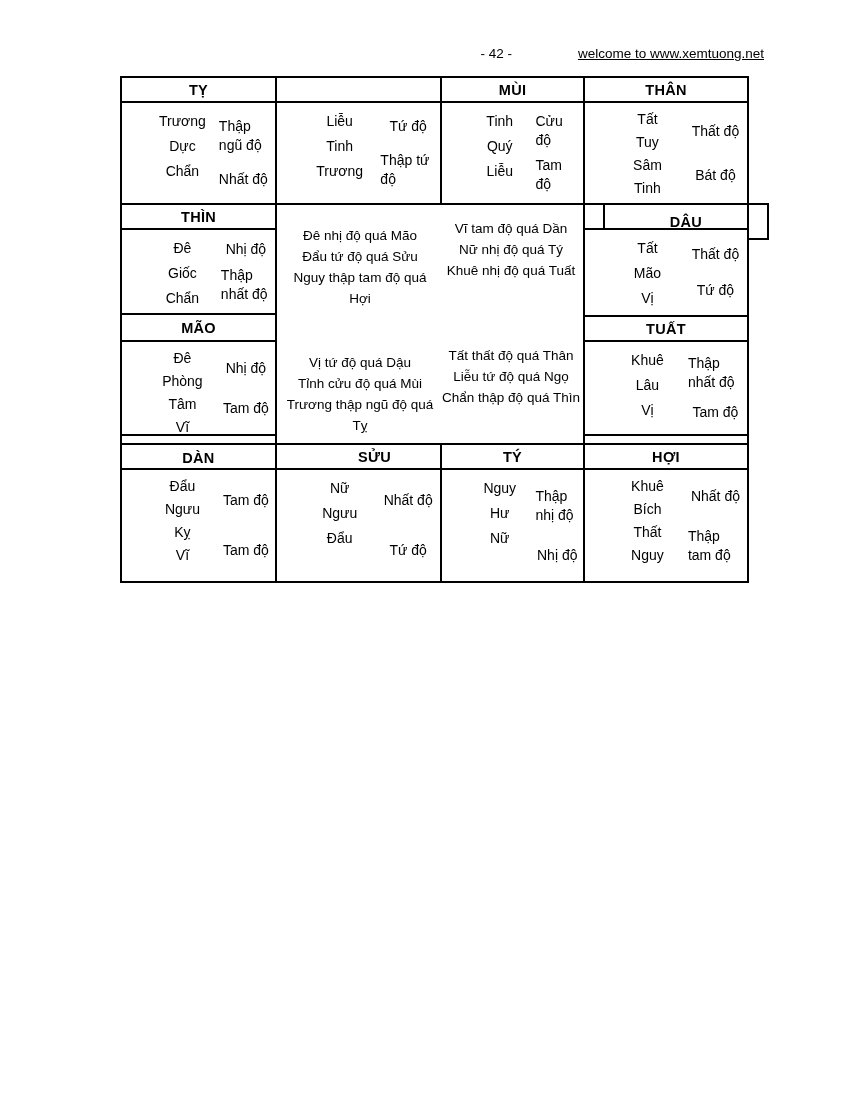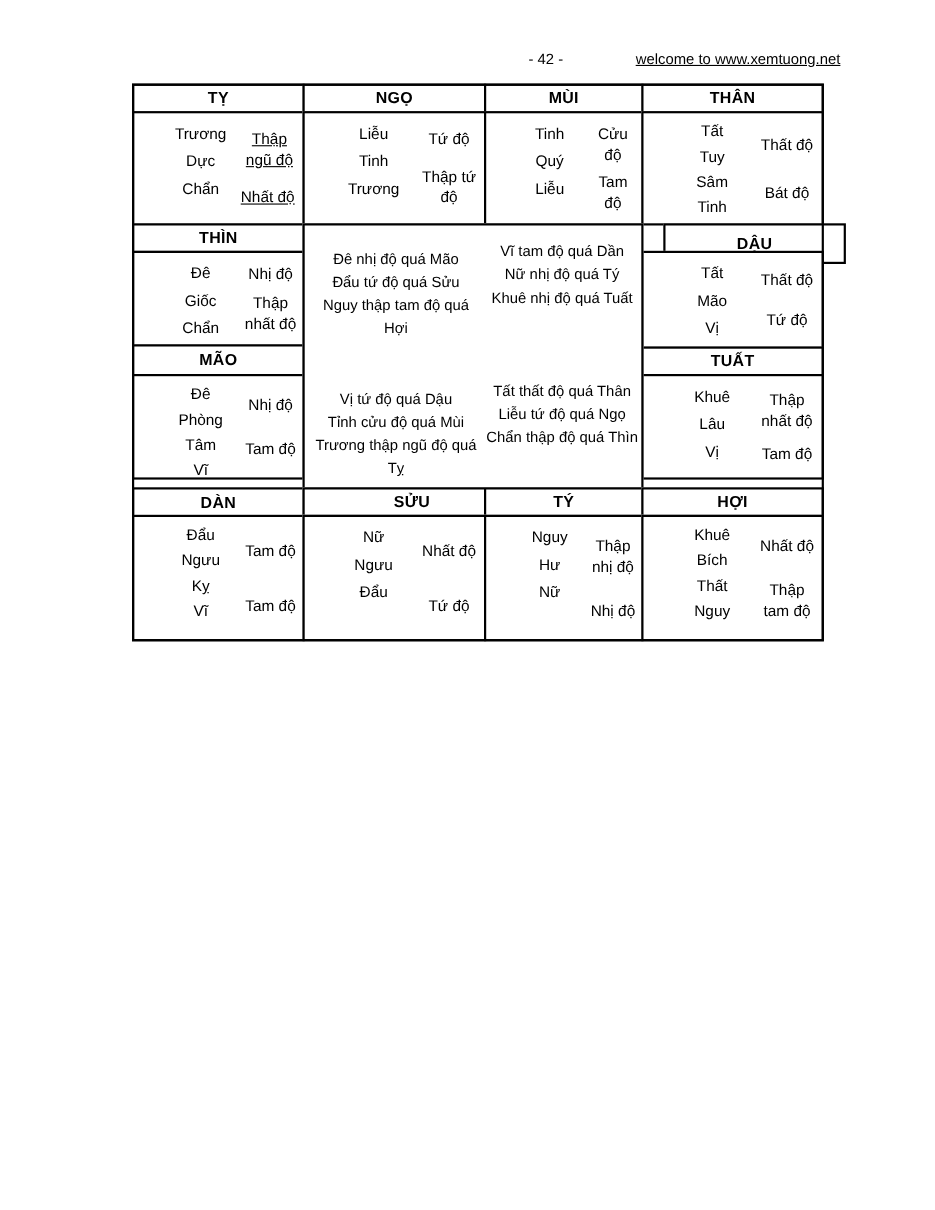--- a/index.html
+++ b/index.html
@@ -29,41 +29,40 @@
   }
   .cc { display:flex; font-size:14px; }
   .names {
     flex:0 0 45%; white-space:pre-line; text-align:center;
     line-height:25px; padding-top:6px;padding-left:26px;
   }
   .n4 .names { line-height:23px; padding-top:5px; }
   .degs {
     flex:1 1 auto; display:flex; flex-direction:column;
     justify-content:space-around; align-items:center;
-    text-align:center; line-height:19px; padding:6px 4px;
-  }
-  .degs-left .degs { align-items:flex-start; text-align:center; padding-left:2px;text-decoration:underline; }
+    line-height:19px; padding:6px 4px;
+  }
+  .degs-left .degs { align-items:flex-start; text-align:left; padding-left:2px; }
   .bigc { }
   .cp {
     position:absolute; text-align:center; white-space:pre-line;
     font-size:13.5px; line-height:21px;
   }
 </style>
 </head>
 <body>
 
 <div class="page">
 
   <div class="page-num">- 42 -</div>
   <a class="site-link">welcome to www.xemtuong.net</a>
 
   <div class="tbl">
 
     <div class="hc" style="left:0;top:0;width:157px;height:27px">TỴ</div>
-    <div class="hc" style="left:155px;top:0;width:167px;height:27px">NGỌ</div>
     <div class="hc" style="left:320px;top:0;width:145px;height:27px">MÙI</div>
     <div class="hc" style="left:463px;top:0;width:166px;height:27px">THÂN</div>
 
     <div class="cc degs-left" style="left:0;top:25px;width:157px;height:104px">
       <div class="names">Trương
 Dực
 Chẩn</div>
       <div class="degs">
           <div>Thập ngũ độ</div>
           <div>Nhất độ</div>

